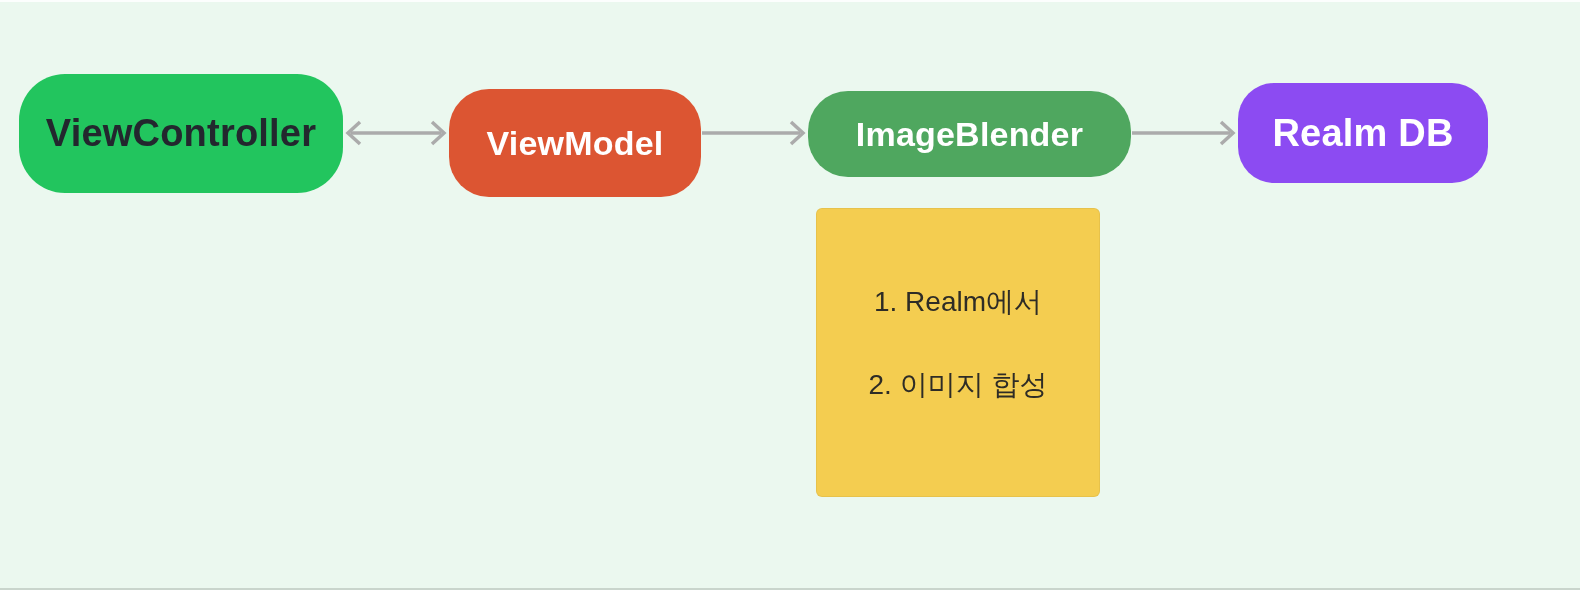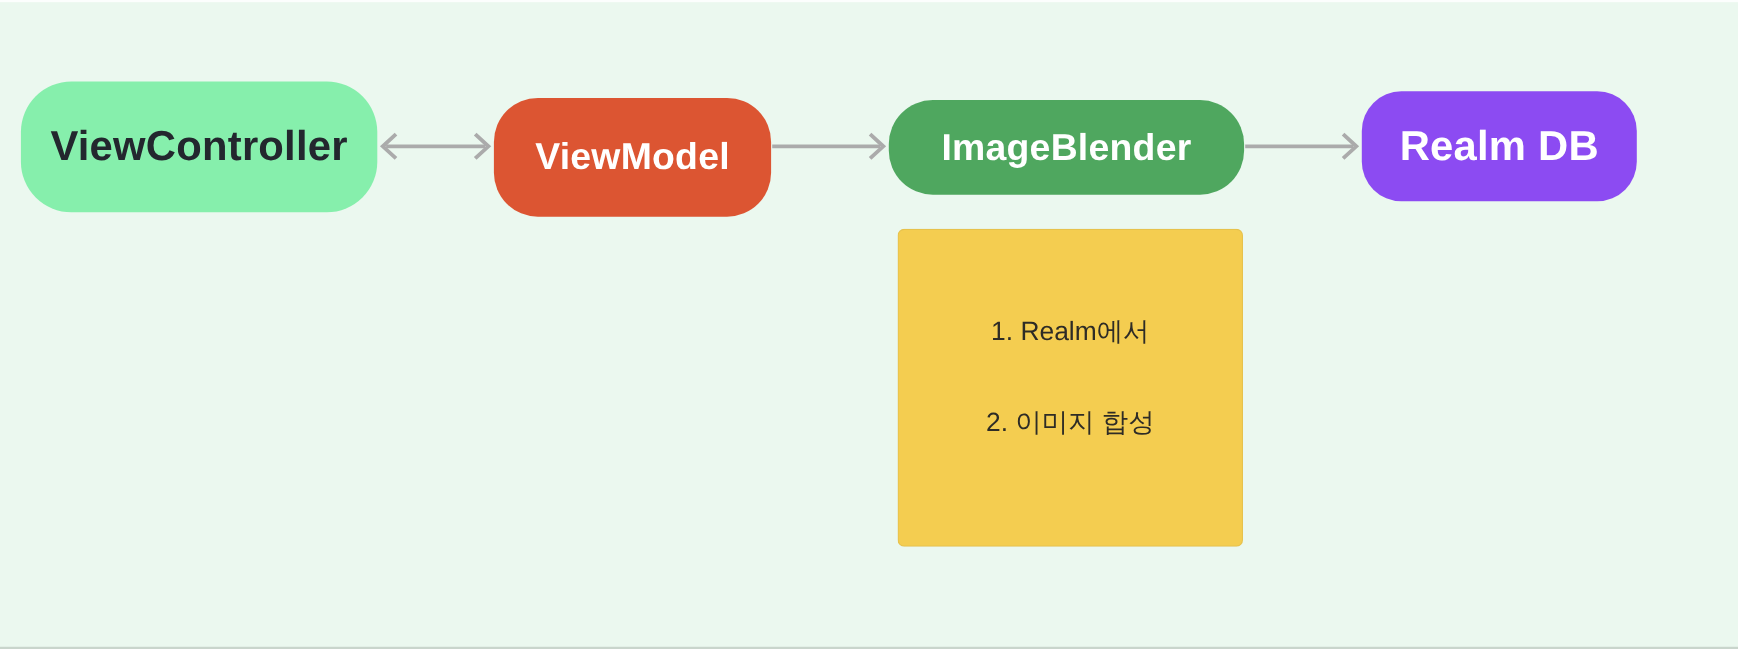--- a/index.html
+++ b/index.html
@@ -71,45 +71,45 @@
     fill: none;
     stroke-linejoin: miter;
   }
   .arrow-1 { left: 343px; width: 106px; }
   .arrow-2 { left: 701px; width: 107px; }
   .arrow-3 { left: 1131px; width: 107px; }
 
   .note {
     position: absolute;
     left: 816px; top: 208px;
-    width: 314px; height: 289px;
+    width: 284px; height: 289px;
     border-radius: 6px;
     border: 1px solid rgba(0,0,0,0.05);
     box-sizing: border-box;
     display: flex;
     flex-direction: column;
     align-items: center;
     justify-content: center;
     padding-bottom: 18px;
-    font-size: 24px;
+    font-size: 28px;
     line-height: 42px;
     text-align: center;
     font-weight: 500;
   }
   .note .note-line { display: block; }
   .note .note-line-3 { margin-top: 41px; text-align: right; }
 </style>
 </head>
 <body>
 
 <div class="canvas" style="--bg-color: #EBF8EF; --arrow-color: #ABABAB;">
 
   <div class="edge-strip top"></div>
 
-  <div class="node node-viewcontroller" style="background: #86efac; color: rgb(35, 39, 46); text-align: center;">
+  <div class="node node-viewcontroller" style="background: #22c55e; color: rgb(35, 39, 46); text-align: center;">
     <span>ViewController</span>
   </div>
 
   <div class="node node-viewmodel" style="background: rgb(220, 85, 50); color: rgb(255, 255, 255);">
     <span>ViewModel</span>
   </div>
 
   <div class="node node-imageblender" style="background: rgb(79, 167, 95); color: rgb(255, 255, 255);">
     <span>ImageBlender</span>
   </div>

